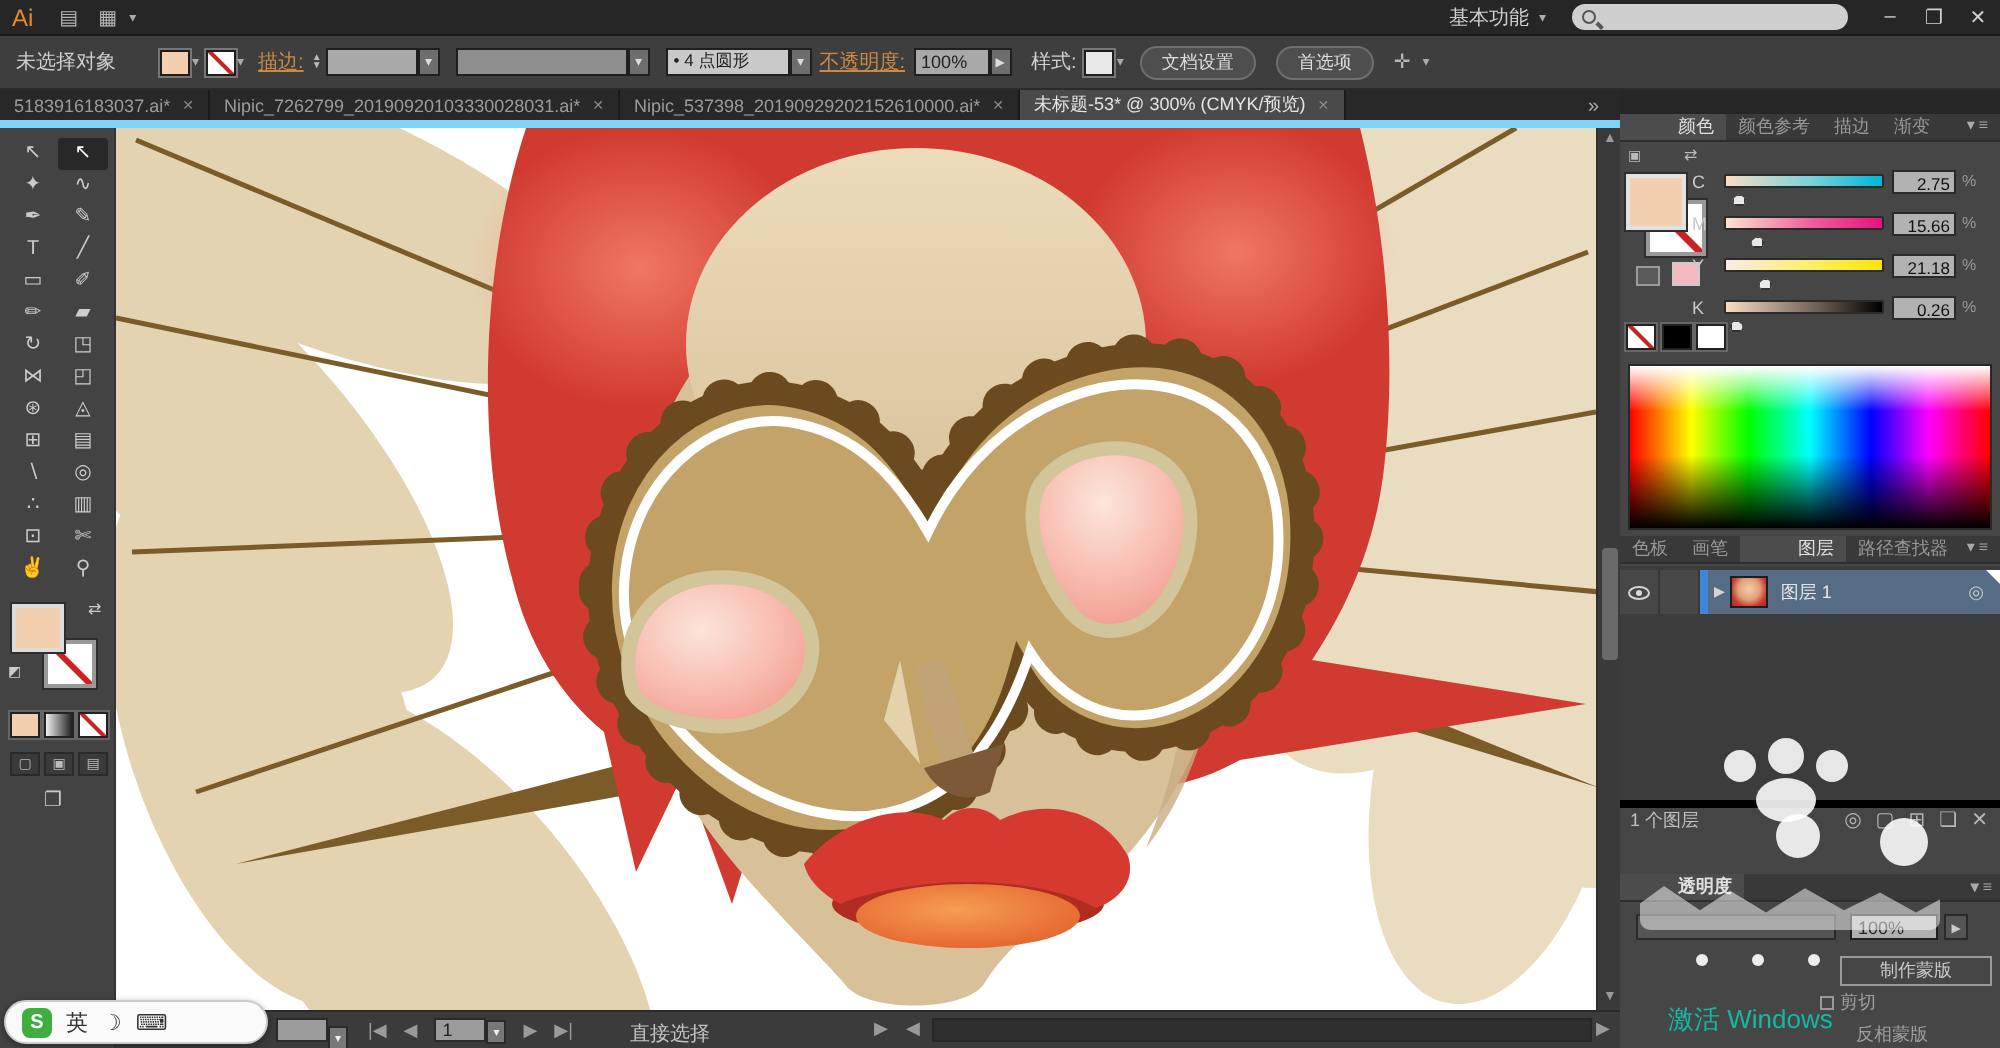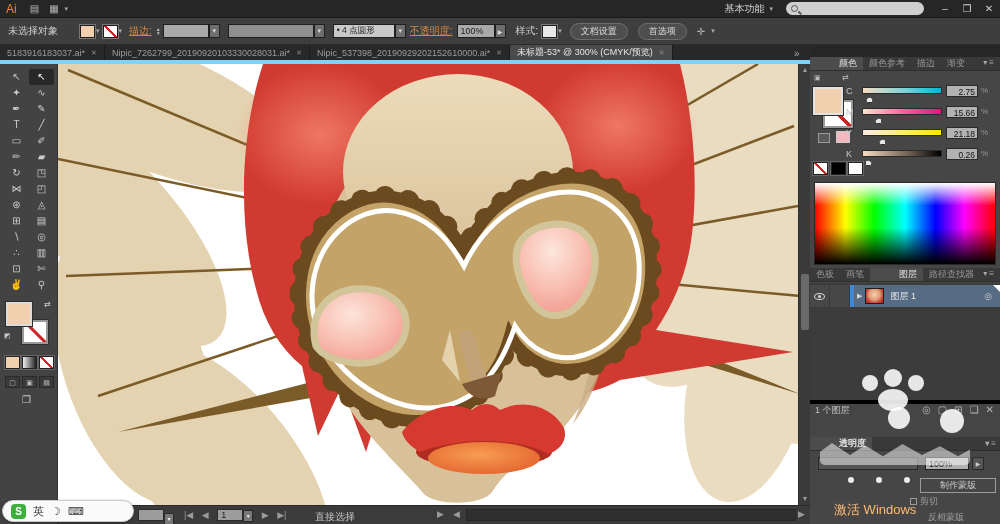--- a/index.html
+++ b/index.html
@@ -161,21 +161,21 @@
   .chk { display:inline-block; width:7px; height:7px; border:1px solid #999; vertical-align:middle; margin-right:3px; }
   #clip-row { position:absolute; left:100px; top:44px; font-size:9px; color:#9f9f9f; }
   #invert-row { position:absolute; left:118px; top:60px; font-size:9px; color:#9f9f9f; }
 
   
   .wm { position:absolute; pointer-events:none; }
   .wm-circle { background:#fff; opacity:.88; border-radius:50%; }
   #wm-logo2 { left:10px; top:398px; width:150px; height:22px; background:#fff; opacity:.5; border-radius:5px;
               clip-path:polygon(0 40%,8% 0,20% 55%,30% 10%,42% 60%,55% 5%,68% 55%,80% 15%,92% 60%,100% 30%,100% 100%,0 100%); }
   .wm-dot { width:6px; height:6px; background:#fff; opacity:.9; border-radius:50%; }
-  #activate { position:absolute; left:24px; top:456px; font-size:13px; color:#fdba74; z-index:50; }
+  #activate { position:absolute; left:24px; top:456px; font-size:13px; color:#14b8a6; z-index:50; }
 </style>
 </head>
 <body>
 
 <div id="app">
 
   <div id="menubar">
     <span class="logo">Ai</span>
     <span class="mb-icon">▤</span>
     <span class="mb-icon">▦</span>

